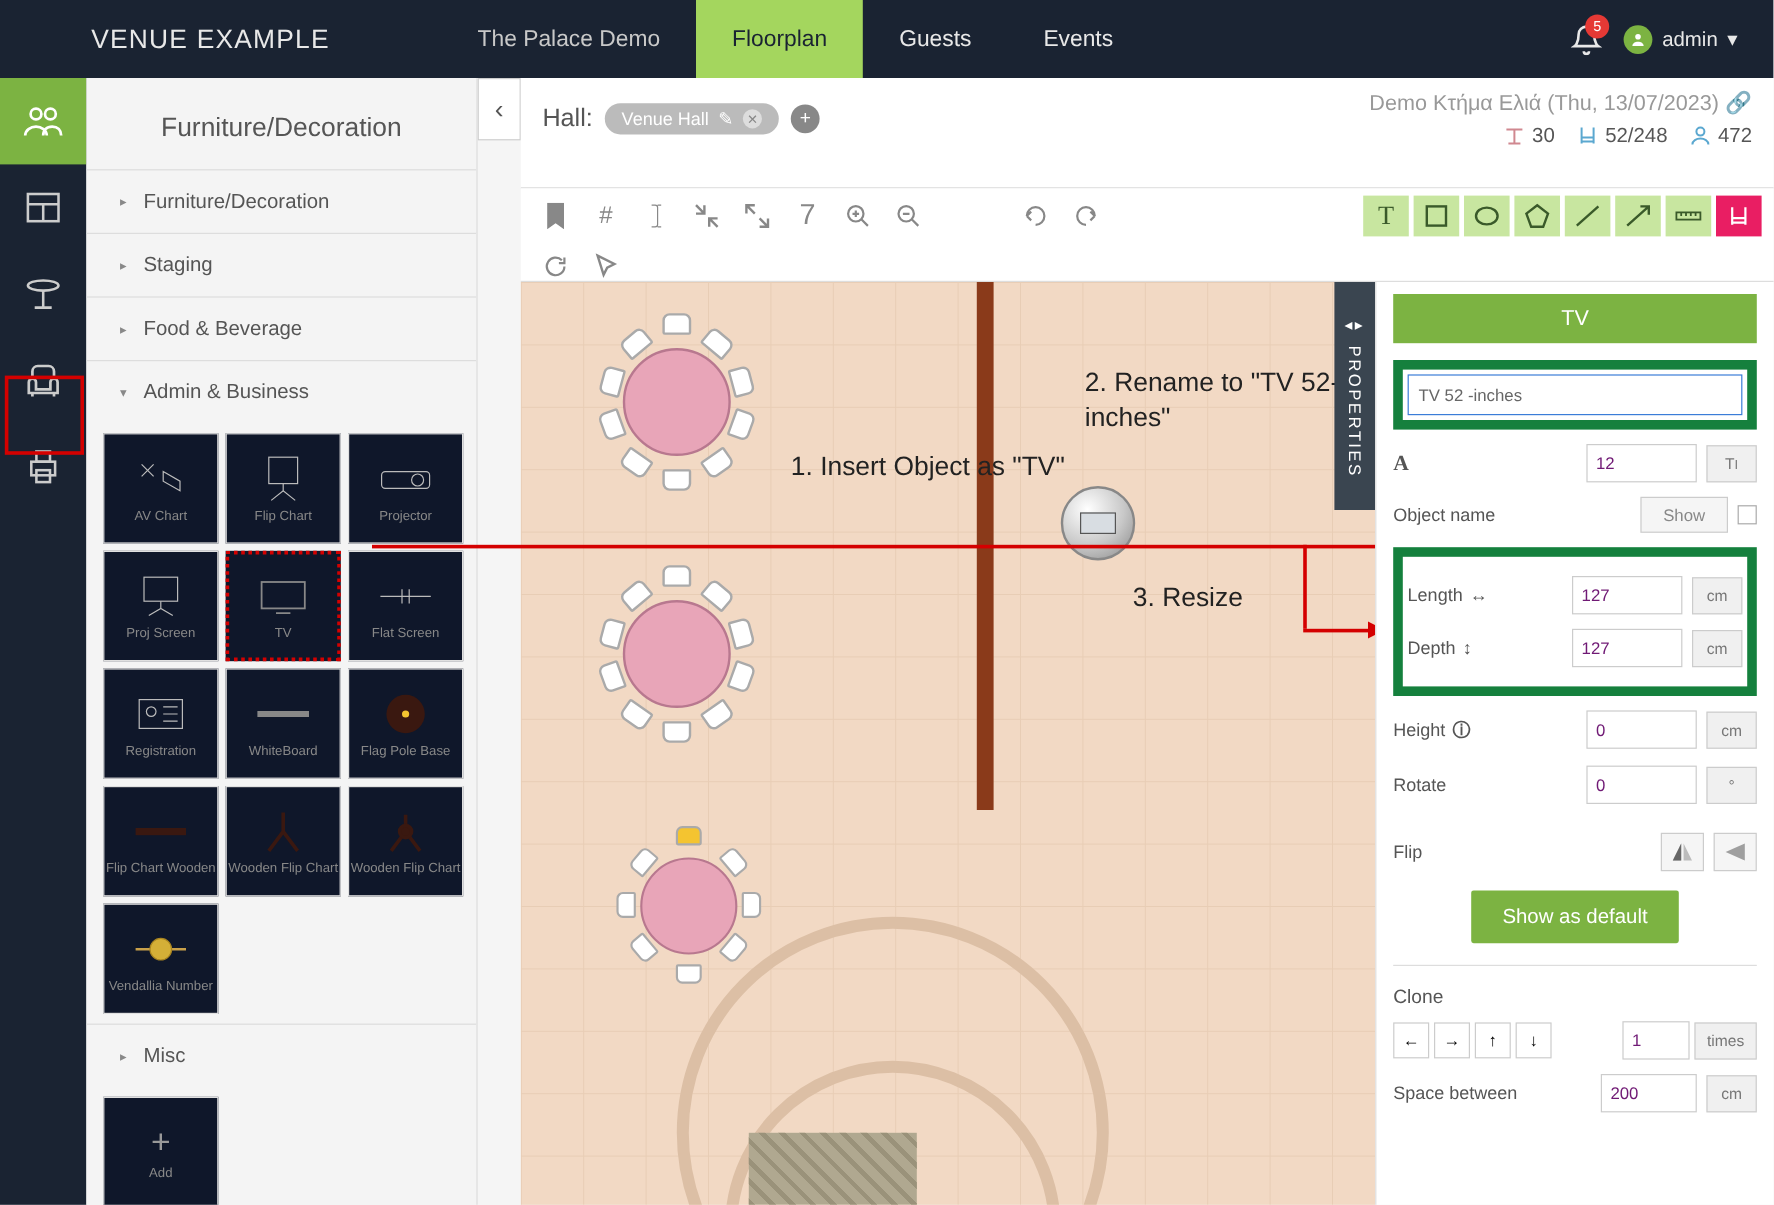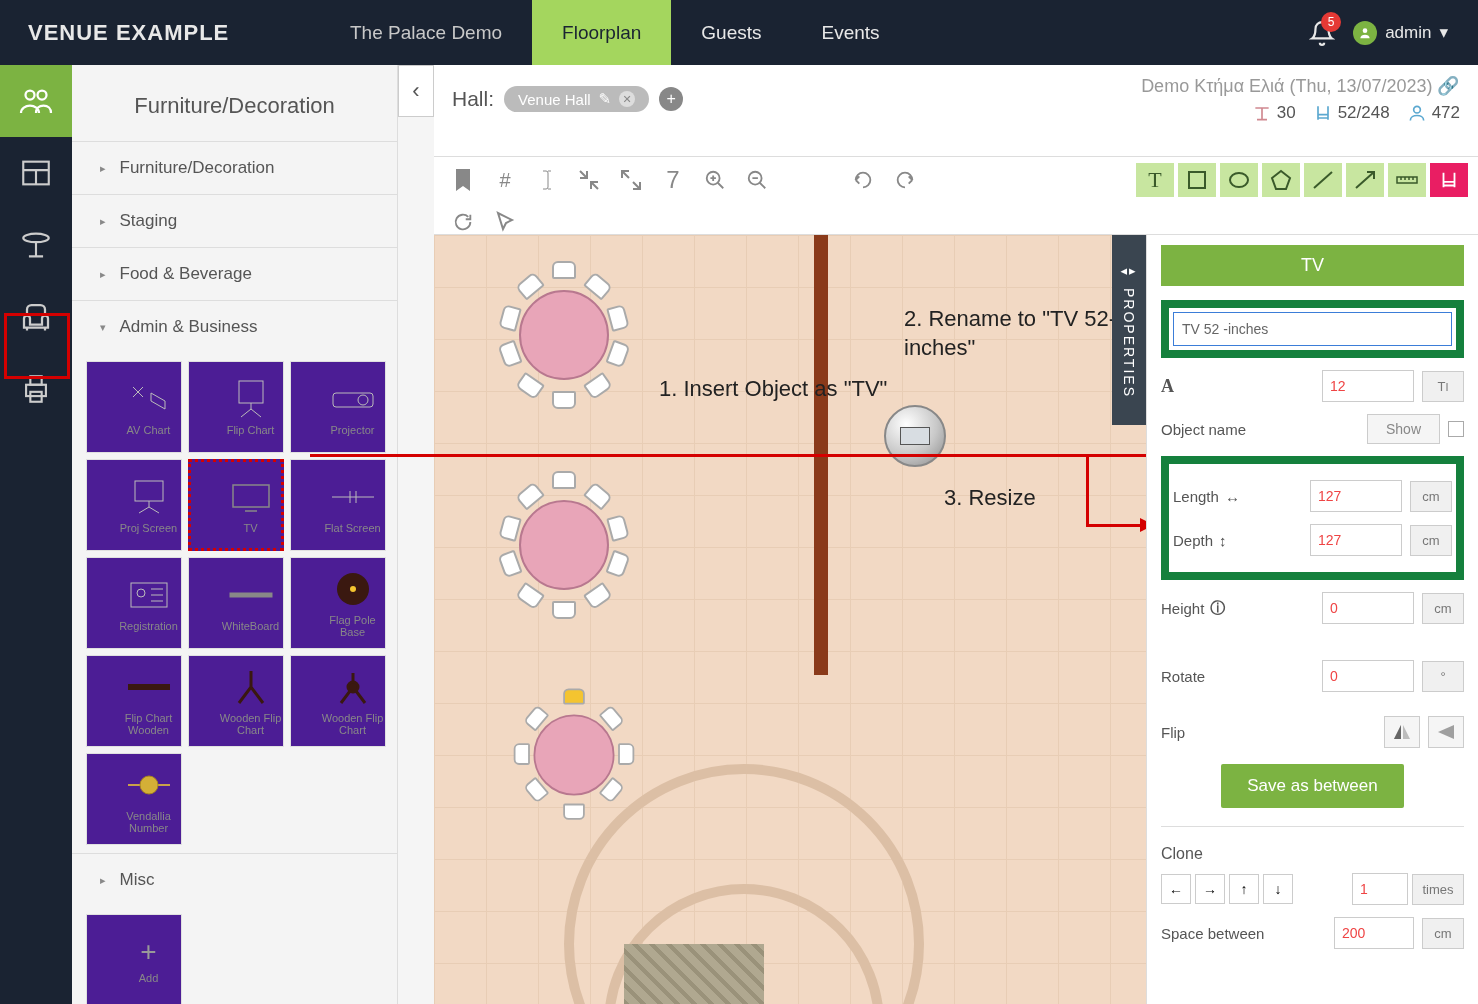--- a/index.html
+++ b/index.html
@@ -1,20 +1,20 @@
 <!DOCTYPE html>
 <html><head>
 <meta charset="utf-8">
 <style>
 * { box-sizing: border-box; margin: 0; padding: 0; font-family: "Segoe UI", Arial, sans-serif; }
 body { width: 1478px; height: 1004px; overflow: hidden; background: #f5f5f5; }
 
 
 .topbar { height: 65px; background: #1a2332; display: flex; align-items: center; color: #e8e8e8; position: relative; }
-.brand { font-size: 22px; font-weight: 700; letter-spacing: 1px; padding: 0 28px; width: 320px; }
+.brand { font-size: 22px; font-weight: 400; letter-spacing: 1px; padding: 0 28px; width: 320px; margin-left: 48px; }
 .crumb { font-size: 19px; color: #c8c8c8; padding: 0 30px; height: 100%; display: flex; align-items: center; }
 .nav-tab { font-size: 19px; color: #e8e8e8; padding: 0 30px; height: 100%; display: flex; align-items: center; cursor: pointer; }
 .nav-tab.active { background: #a4d65e; color: #1a2332; }
 .top-right { margin-left: auto; display: flex; align-items: center; gap: 18px; padding-right: 30px; }
 .bell-wrap { position: relative; }
 .badge-n { position: absolute; top: -8px; right: -6px; background: #e53935; color: #fff; width: 20px; height: 20px; border-radius: 10px; font-size: 12px; display: flex; align-items: center; justify-content: center; }
 .user-chip { display: flex; align-items: center; gap: 8px; font-size: 17px; }
 .user-av { width: 24px; height: 24px; background: #7cb342; border-radius: 12px; display: flex; align-items: center; justify-content: center; }
 
 
@@ -22,21 +22,21 @@
 .rail-item { height: 72px; display: flex; align-items: center; justify-content: center; cursor: pointer; }
 .rail-item.active { background: #7cb342; }
 .rail-hl { position: absolute; left: 4px; top: 248px; width: 66px; height: 66px; border: 3px solid #d40000; }
 
 
 .sidebar { position: absolute; left: 72px; top: 65px; width: 326px; bottom: 0; background: #f4f4f4; border-right: 1px solid #ddd; overflow: hidden; }
 .sb-title { font-size: 22px; color: #555; padding: 28px 20px 22px; text-align: center; font-weight: 400; }
 .sb-cat { padding: 16px 20px 16px 28px; border-top: 1px solid #ddd; display: flex; align-items: center; gap: 14px; cursor: pointer; font-size: 17px; color: #555; }
 .sb-caret { font-size: 11px; color: #888; }
 .lib-grid { display: grid; grid-template-columns: repeat(3, 96px); gap: 6px; padding: 8px 8px 8px 14px; }
-.lib-item { width: 96px; height: 92px; background: #4c1d95; border: 1px solid #e0e0e0; display: flex; flex-direction: column; align-items: center; justify-content: center; cursor: pointer; position: relative; padding-left: 29px; }
+.lib-item { width: 96px; height: 92px; background: #0f172a; border: 1px solid #e0e0e0; display: flex; flex-direction: column; align-items: center; justify-content: center; cursor: pointer; position: relative; }
 .lib-item .lbl { font-size: 11px; color: #888; text-align: center; margin-top: 4px; line-height: 1.1; }
 .lib-icon { height: 42px; display: flex; align-items: center; justify-content: center; }
 .lib-tv { border: 3px dotted #d40000 !important; }
 .lib-add { font-size: 28px; color: #999; }
 
 
 .collapse-col { position: absolute; left: 398px; top: 65px; width: 36px; height: 52px; background: #fff; border: 1px solid #ccc; display: flex; align-items: center; justify-content: center; cursor: pointer; font-size: 22px; color: #555; }
 
 
 .hall-strip { position: absolute; left: 434px; top: 65px; right: 0; height: 92px; background: #fff; border-bottom: 1px solid #ddd; padding: 10px 18px; }
@@ -78,21 +78,21 @@
 
 
 .props-tab { position: absolute; right: 332px; top: 235px; width: 34px; height: 190px; background: #3a4550; color: #fff; writing-mode: vertical-rl; text-orientation: mixed; display: flex; align-items: center; justify-content: center; font-size: 14px; letter-spacing: 2px; cursor: pointer; }
 .props-tab .arrows { writing-mode: horizontal-tb; margin-bottom: 10px; font-size: 13px; }
 .props { position: absolute; right: 0; top: 235px; width: 332px; bottom: 0; background: #fff; border-left: 1px solid #ddd; padding: 10px 14px; overflow-y: auto; }
 .props-header { background: #7cb342; color: #fff; text-align: center; padding: 10px; font-size: 18px; margin-bottom: 14px; }
 .prop-input-full { width: 100%; padding: 8px; border: 1px solid #3b7dd8; font-size: 14px; color: #666; }
 .hl-box { border: 8px solid #15803d; padding: 4px; margin-bottom: 10px; }
 .prop-row { display: flex; align-items: center; margin: 12px 0; gap: 8px; }
 .prop-label { flex: 1; font-size: 15px; color: #555; display: flex; align-items: center; gap: 6px; }
-.prop-val { width: 92px; padding: 7px; border: 1px solid #ccc; font-size: 14px; color: #ef4444; }
+.prop-val { width: 92px; padding: 7px; border: 1px solid #ccc; font-size: 14px; color: #701a75; }
 .prop-unit { width: 42px; padding: 7px 0; border: 1px solid #ccc; background: #f0f0f0; text-align: center; font-size: 13px; color: #777; }
 .show-btn { padding: 6px 18px; border: 1px solid #ccc; background: #f5f5f5; color: #888; font-size: 14px; }
 .chk { width: 16px; height: 16px; border: 1px solid #aaa; }
 .flip-btn { width: 36px; height: 32px; border: 1px solid #ccc; background: #f5f5f5; display: flex; align-items: center; justify-content: center; cursor: pointer; }
 .save-default { background: #7cb342; color: #fff; padding: 12px 26px; border: none; font-size: 17px; cursor: pointer; margin: 16px auto; display: block; border-radius: 2px; }
 .divider { height: 1px; background: #ddd; margin: 18px 0; }
 .clone-arrows { display: flex; gap: 4px; margin: 10px 0; align-items: center; }
 .arr-btn { width: 30px; height: 30px; border: 1px solid #ccc; background: #fff; display: flex; align-items: center; justify-content: center; cursor: pointer; font-size: 14px; }
 
 svg { display: block; }
@@ -564,42 +564,42 @@
 
   <div class="prop-row">
     <span class="prop-label">
         <span>Height</span> 
         <span style="font-weight:bold">ⓘ</span>
       </span>
     <input class="prop-val" value="0" style="">
     <div class="prop-unit">cm</div>
   </div>
 
-  <div class="prop-row" style="margin-top:36px">
+  <div class="prop-row" style="margin-top:14px">
     <span class="prop-label">Rotate</span>
     <input class="prop-val" value="0" style="">
     <div class="prop-unit">°</div>
   </div>
 
   <div class="prop-row" style="margin-top:24px">
     <span class="prop-label">Flip</span>
     <div class="flip-btn">
         <svg width="20" height="18" viewBox="0 0 20 18" fill="#666">
           <path d="M9 2L2 16h7zM11 2l7 14h-7z" fill-opacity="0.4"></path>
           <path d="M9 2L2 16h7z"></path>
         </svg>
       </div>
     <div class="flip-btn">
         <svg width="20" height="18" viewBox="0 0 20 18" fill="#666">
           <path d="M2 9l16-7v14z" fill-opacity="0.6"></path>
         </svg>
       </div>
   </div>
 
-  <button class="save-default">Save as between</button>
+  <button class="save-default">Show as default</button>
 
   <div class="divider"></div>
 
   <div style="font-size:16px;color:#555;margin-bottom:8px">Clone</div>
   <div class="clone-arrows">
     <div class="arr-btn">←</div>
     <div class="arr-btn">→</div>
     <div class="arr-btn">↑</div>
     <div class="arr-btn">↓</div>
     <div style="flex:1"></div>

